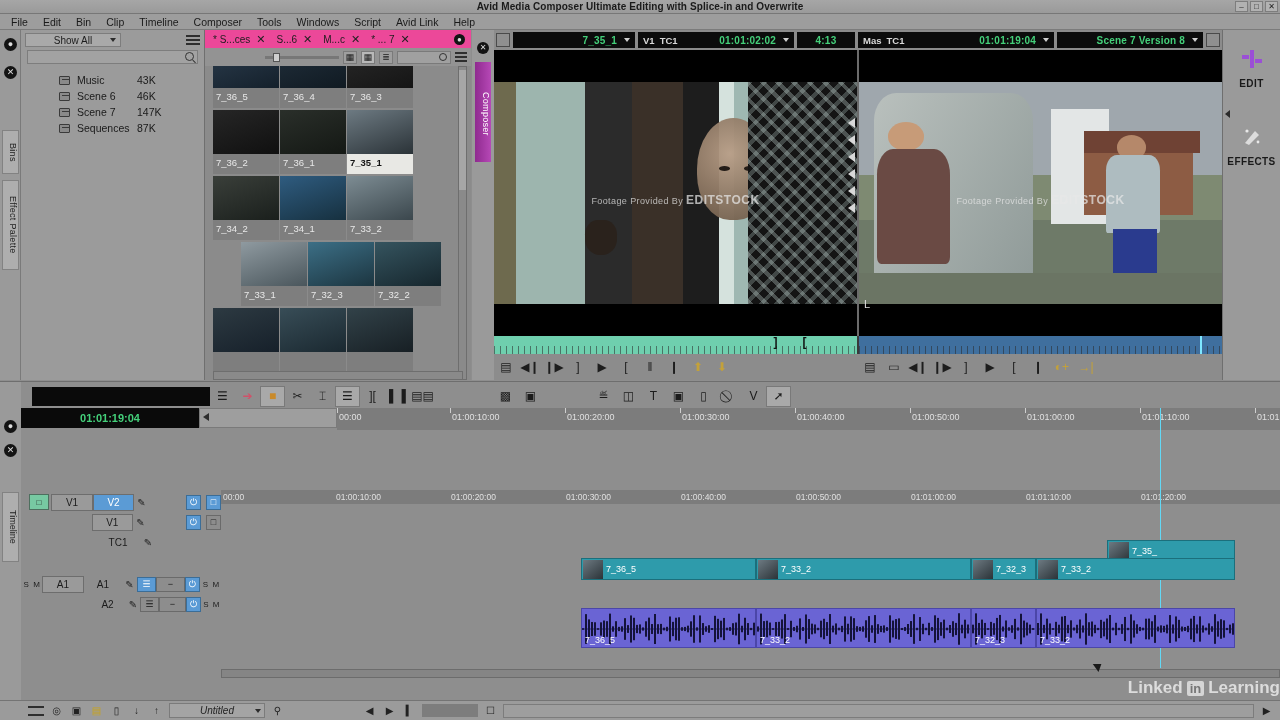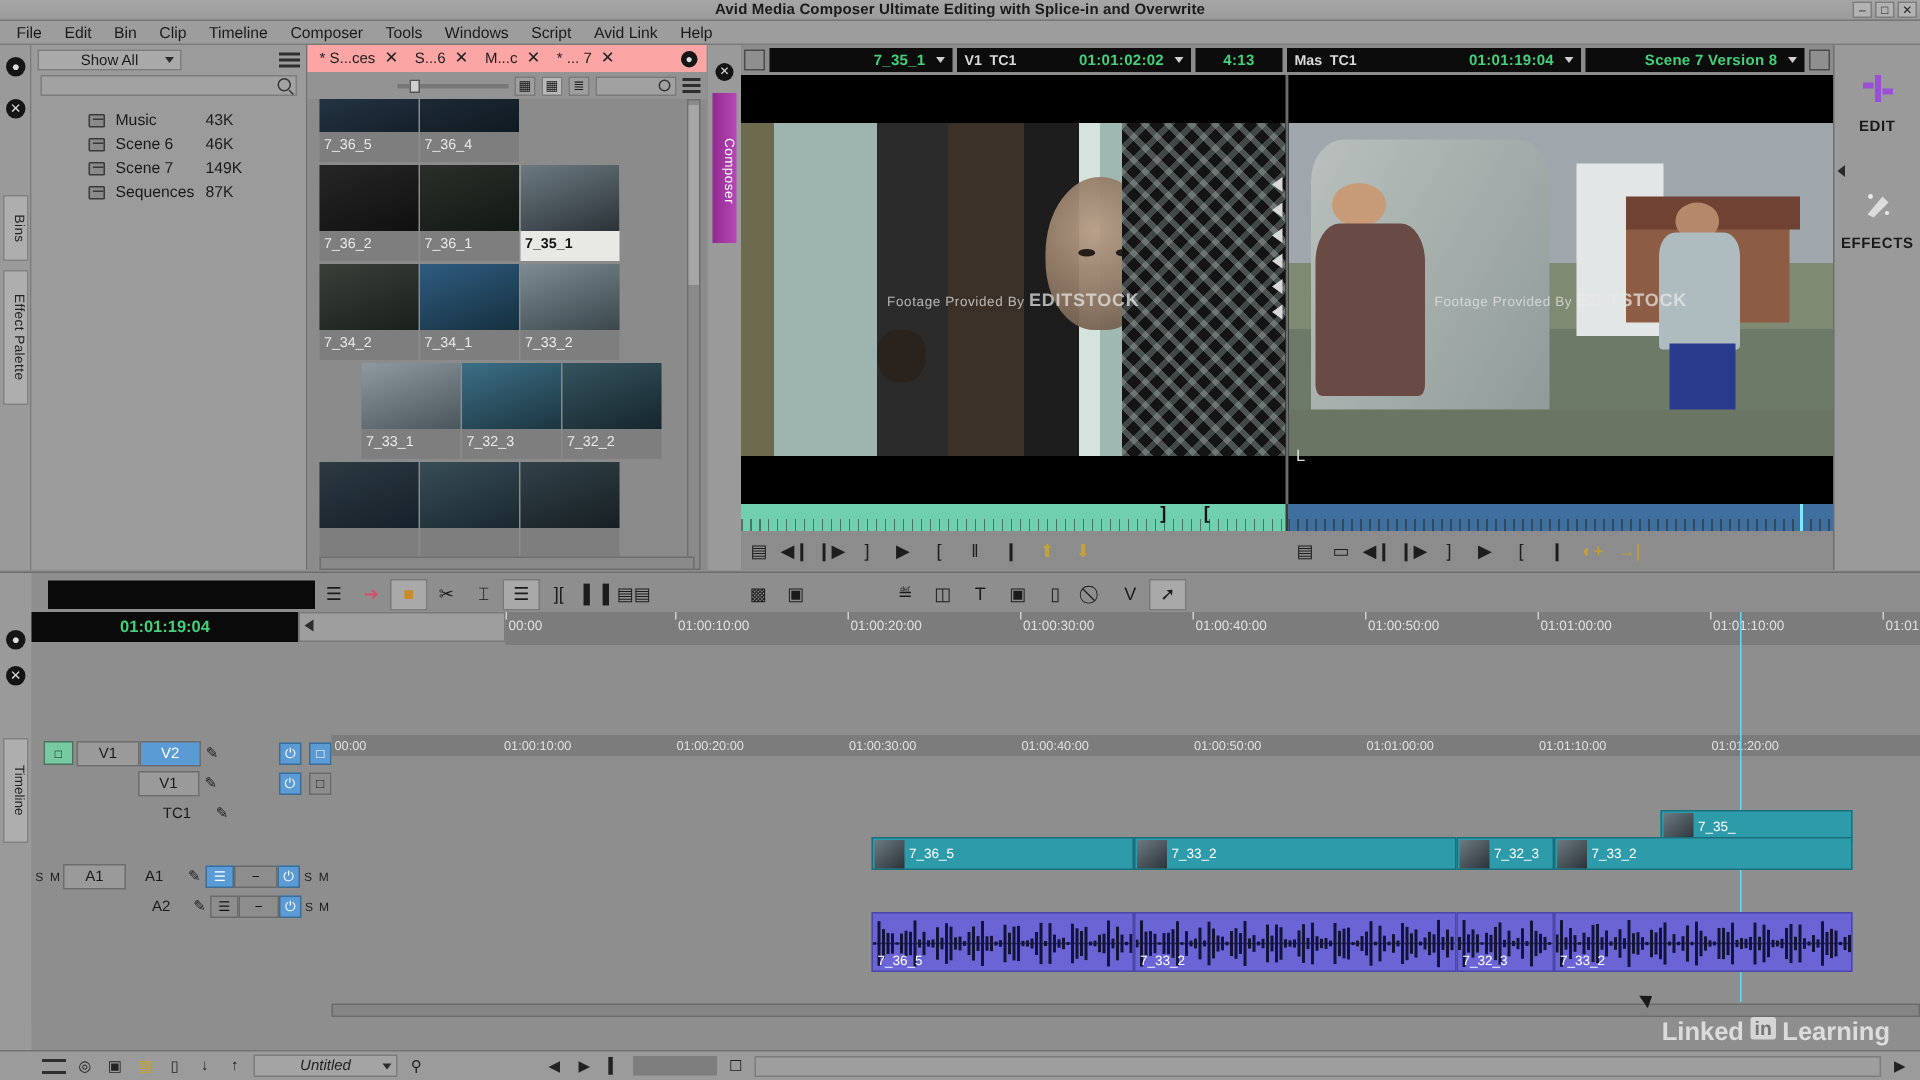--- a/index.html
+++ b/index.html
@@ -66,21 +66,21 @@
   .binlist { margin-top:8px; }
   .binrow { display:flex; align-items:center; height:16px; padding-left:38px; gap:0; }
   .bin-ico { width:11px; height:9px; background:#8a8a8a; border:1px solid #3a3a3a;
              border-radius:1px; position:relative; margin-right:7px; flex:none; }
   .bin-ico:after { content:""; position:absolute; left:2px; top:2px; width:7px; height:1px; background:#3a3a3a; }
   .bin-name { width:60px; font-size:10.5px; color:#1a1a1a; }
   .bin-size { font-size:10.5px; color:#1a1a1a; }
 
   
   .binwin { position:absolute; left:205; top:30px; width:266px; height:350px; background:#8f8f8f; }
-  .bin-tabs { display:flex; align-items:center; height:18px; background:#fca5a5; padding-left:6px; gap:0; }
+  .bin-tabs { display:flex; align-items:center; height:18px; background:#ec4899; padding-left:6px; gap:0; }
   .bin-tab { display:flex; align-items:center; gap:6px; padding:0 9px 0 2px; height:18px;
              font-size:10px; color:#1d1d1d; }
   .xmark { font-size:11px; color:#222; line-height:10px; }
   .bin-tabs .tdot { margin-left:auto; margin-right:6px; width:11px; height:11px; border-radius:50%;
               background:#141414; color:#ddd; font-size:8px; line-height:11px; text-align:center; }
   .bin-tools { display:flex; align-items:center; height:18px; background:#939393; padding:0 4px; gap:4px; }
   .slider { width:74px; height:3px; background:#777; position:relative; margin-left:56px; }
   .slider .knob { position:absolute; left:8px; top:-3px; width:7px; height:9px; background:#cfcfcf;
                   border:1px solid #555; }
   .vbtn { width:14px; height:13px; background:#9e9e9e; border:1px solid #7a7a7a;
@@ -215,21 +215,21 @@
             font-size:10px; color:#222; }
   .st-sel { width:96px; height:15px; background:#a4a4a4; border:1px solid #7b7b7b;
             font-size:10px; font-style:italic; text-align:center; line-height:13px; position:relative; color:#222; }
   .st-sel .car { position:absolute; right:3px; top:5px; border-left:3px solid transparent;
                  border-right:3px solid transparent; border-top:4px solid #2b2b2b; }
   .st-track { flex:1; height:14px; background:#9e9e9e; border:1px solid #7c7c7c; }
 
   
   .wm { position:absolute; pointer-events:none; font-weight:bold; color:#fff;
         opacity:.12; user-select:none; }
-  .lil { position:absolute; right:20px; bottom:22px; display:flex; align-items:flex-start;
+  .lil { position:absolute; right:0; bottom:22px; display:flex; align-items:center;
          gap:4px; opacity:.78;margin-top:23px; }
   .lil .t1 { font-size:17px; font-weight:bold; color:#f2f2f2; }
   .lil .inbox { background:#e9e9e9; color:#6f6f6f; font-weight:bold; font-size:13px;
                 padding:0 3px; border-radius:2px; }
   .cursor { position:absolute; left:1095px; top:661px; width:0;height:0;
             border-left:7px solid #1a1a1a; border-top:5px solid transparent;
             border-bottom:5px solid transparent; transform:rotate(-35deg); }
 </style>
 </head>
 <body>
@@ -295,21 +295,21 @@
           <span class="bin-size">43K</span>
         </div>
         <div class="binrow">
           <span class="bin-ico"></span>
           <span class="bin-name">Scene 6</span>
           <span class="bin-size">46K</span>
         </div>
         <div class="binrow">
           <span class="bin-ico"></span>
           <span class="bin-name">Scene 7</span>
-          <span class="bin-size">149K</span>
+          <span class="bin-size">147K</span>
         </div>
         <div class="binrow">
           <span class="bin-ico"></span>
           <span class="bin-name">Sequences</span>
           <span class="bin-size">87K</span>
         </div>
       </div>
   </div>
 
   <div class="binwin" style="left:205px;">
@@ -359,20 +359,24 @@
           <div class="thumbv"></div>
         </div>
     <div class="grow" style="margin-bottom: 2px; margin-top: -22px;">
           <div class="cell">
             <div class="thumb" style="background:linear-gradient(160deg,#2c3d4e,#14202b)"></div>
             <div class="cname">7_36_5</div>
           </div>
           <div class="cell">
             <div class="thumb" style="background:linear-gradient(160deg,#22303d,#101a22)"></div>
             <div class="cname">7_36_4</div>
+          </div>
+          <div class="cell">
+            <div class="thumb" style="background:linear-gradient(160deg,#2a2a2a,#151515)"></div>
+            <div class="cname">7_36_3</div>
           </div>
         </div>
         <div class="grow" style="margin-bottom: 2px;">
           <div class="cell">
             <div class="thumb" style="background:linear-gradient(160deg,#262626,#101010)"></div>
             <div class="cname">7_36_2</div>
           </div>
           <div class="cell">
             <div class="thumb" style="background:linear-gradient(160deg,#2a2f2a,#141814)"></div>
             <div class="cname">7_36_1</div>

